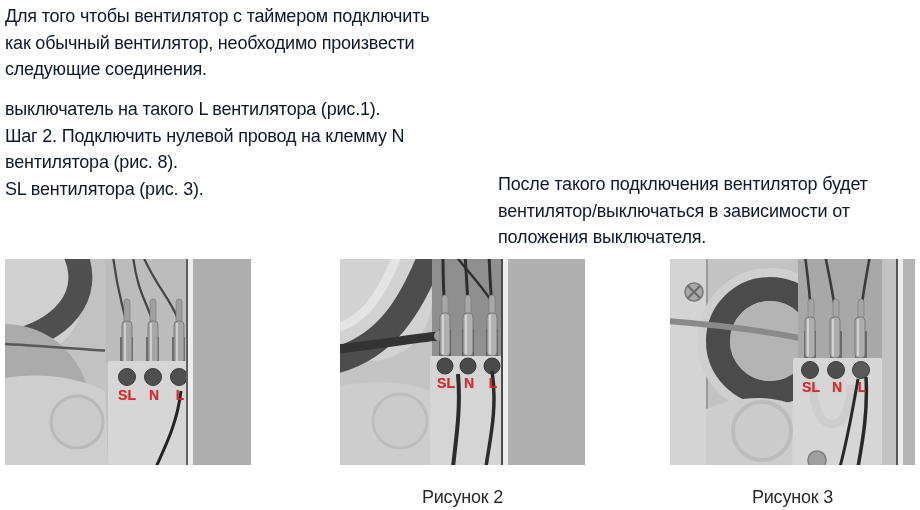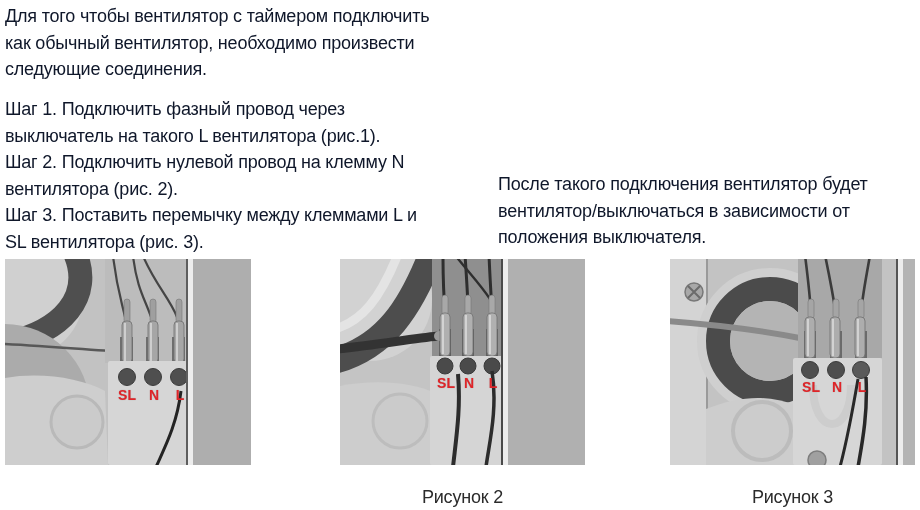--- a/index.html
+++ b/index.html
@@ -40,25 +40,23 @@
 <body>
 
 <div class="page">
 
   <div class="txt intro">
     <div>Для того чтобы вентилятор с таймером подключить</div>
     <div>как обычный вентилятор, необходимо произвести</div>
     <div>следующие соединения.</div>
   </div>
   <div class="txt steps">
-    <div>Шаг 1. Подключить фазный провод через</div>
     <div>выключатель на такого L вентилятора (рис.1).</div>
     <div>Шаг 2. Подключить нулевой провод на клемму N</div>
-    <div>вентилятора (рис. 2).</div>
-    <div>Шаг 3. Поставить перемычку между клеммами L и</div>
+    <div>вентилятора (рис. 8).</div>
     <div>SL вентилятора (рис. 3).</div>
   </div>
 
   <div class="txt outro">
     <div>После такого подключения вентилятор будет</div>
     <div>вентилятор/выключаться в зависимости от</div>
     <div>положения выключателя.</div>
   </div>
 
   <div class="photo ph1">

